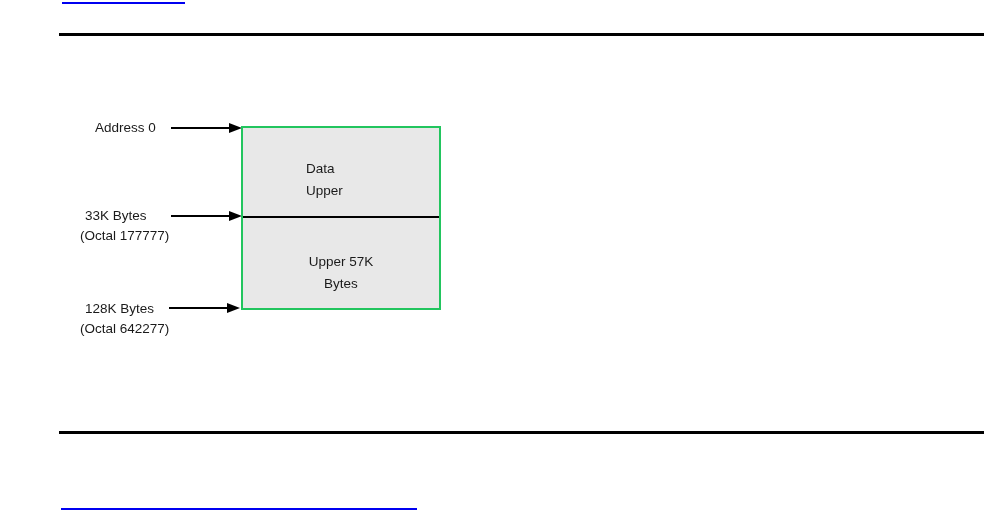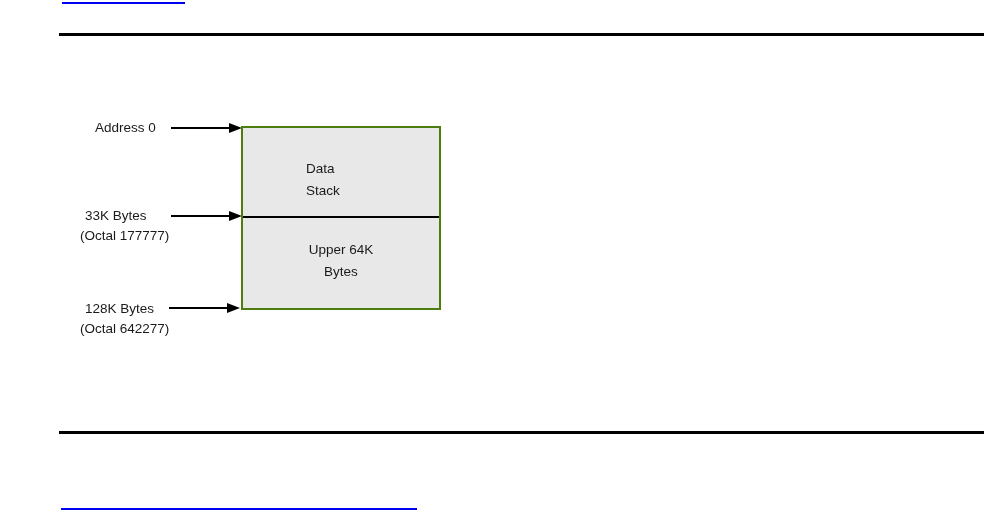--- a/index.html
+++ b/index.html
@@ -75,24 +75,25 @@
   }
 
   
   .membox {
     position: absolute;
     left: 241px;
     top: 126px;
     width: 200px;
     height: 184px;
     box-sizing: border-box;
-    border: 2px solid #4d7c0f;
+    border: 2px solid #22c55e;
     background: #e8e8e8;
     display: flex;
     flex-direction: column;
+    gap: 12px;
   }
   .membox .cell {
     box-sizing: border-box;
     position: relative;
     font-size: 13.5px;
     line-height: 22px;
   }
   .membox .cell.top-cell {
     height: 90px;
     border-bottom: 2px solid #000000;
@@ -143,26 +144,26 @@
     </div>
     <div class="arrow a3">
       <div class="shaft"></div>
       <div class="head"></div>
     </div>
 
     <div class="membox">
       <div class="cell top-cell">
         <div class="cell-text data-stack">
           <div>Data</div>
-          <div>Stack</div>
+          <div>Upper</div>
         </div>
       </div>
       <div class="cell bottom-cell">
         <div class="cell-text upper64">
-          <div>Upper 64K</div>
+          <div>Upper 57K</div>
           <div>Bytes</div>
         </div>
       </div>
     </div>
 
   </div>
 
   <div class="rule bottom-rule"></div>
 
   <div class="link-underline bottom"></div>

